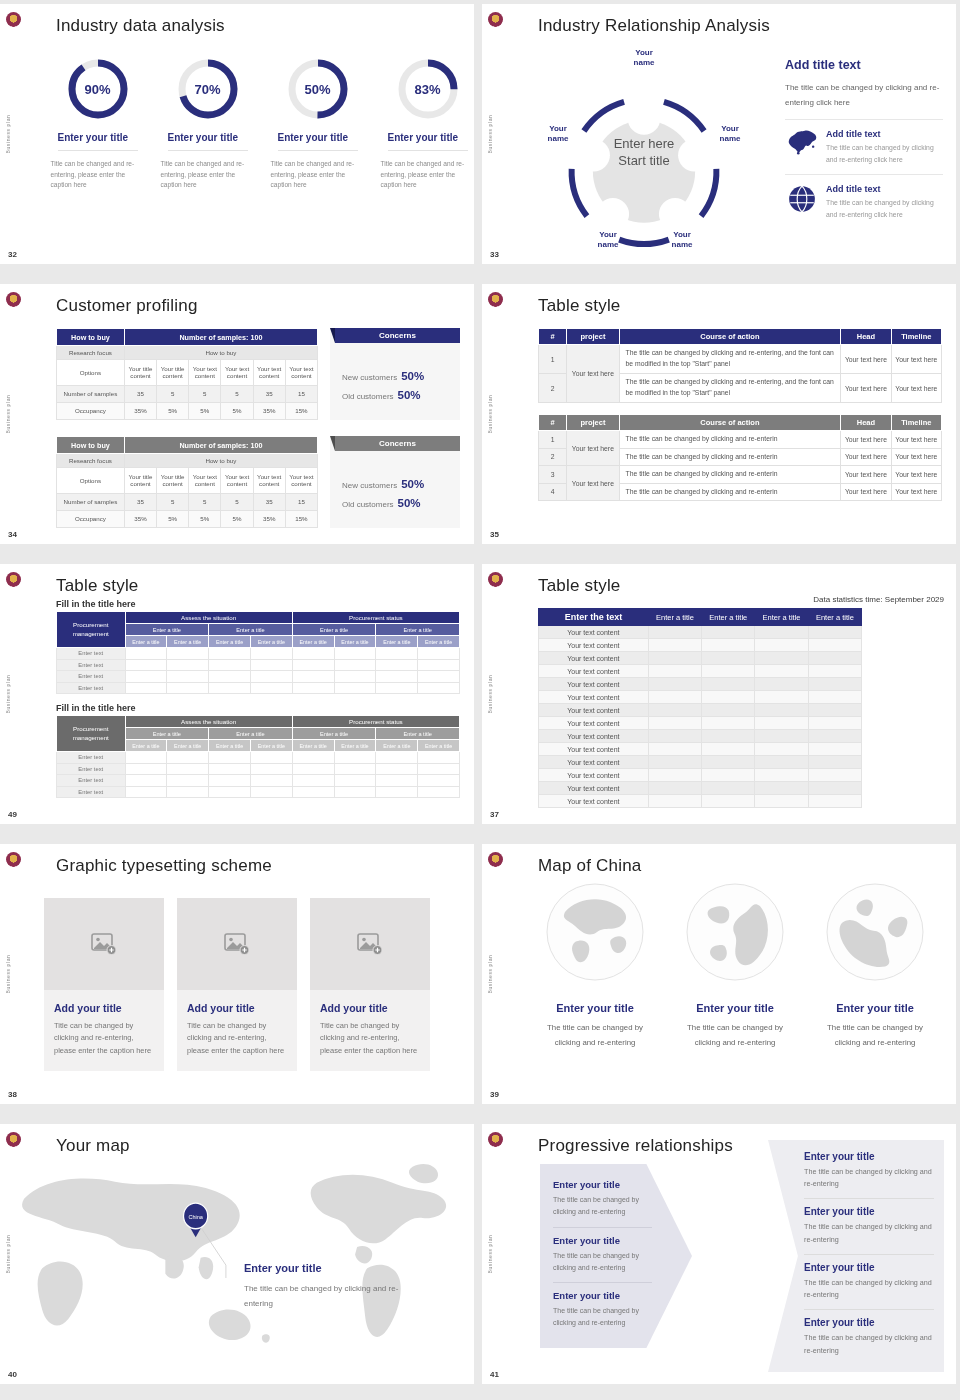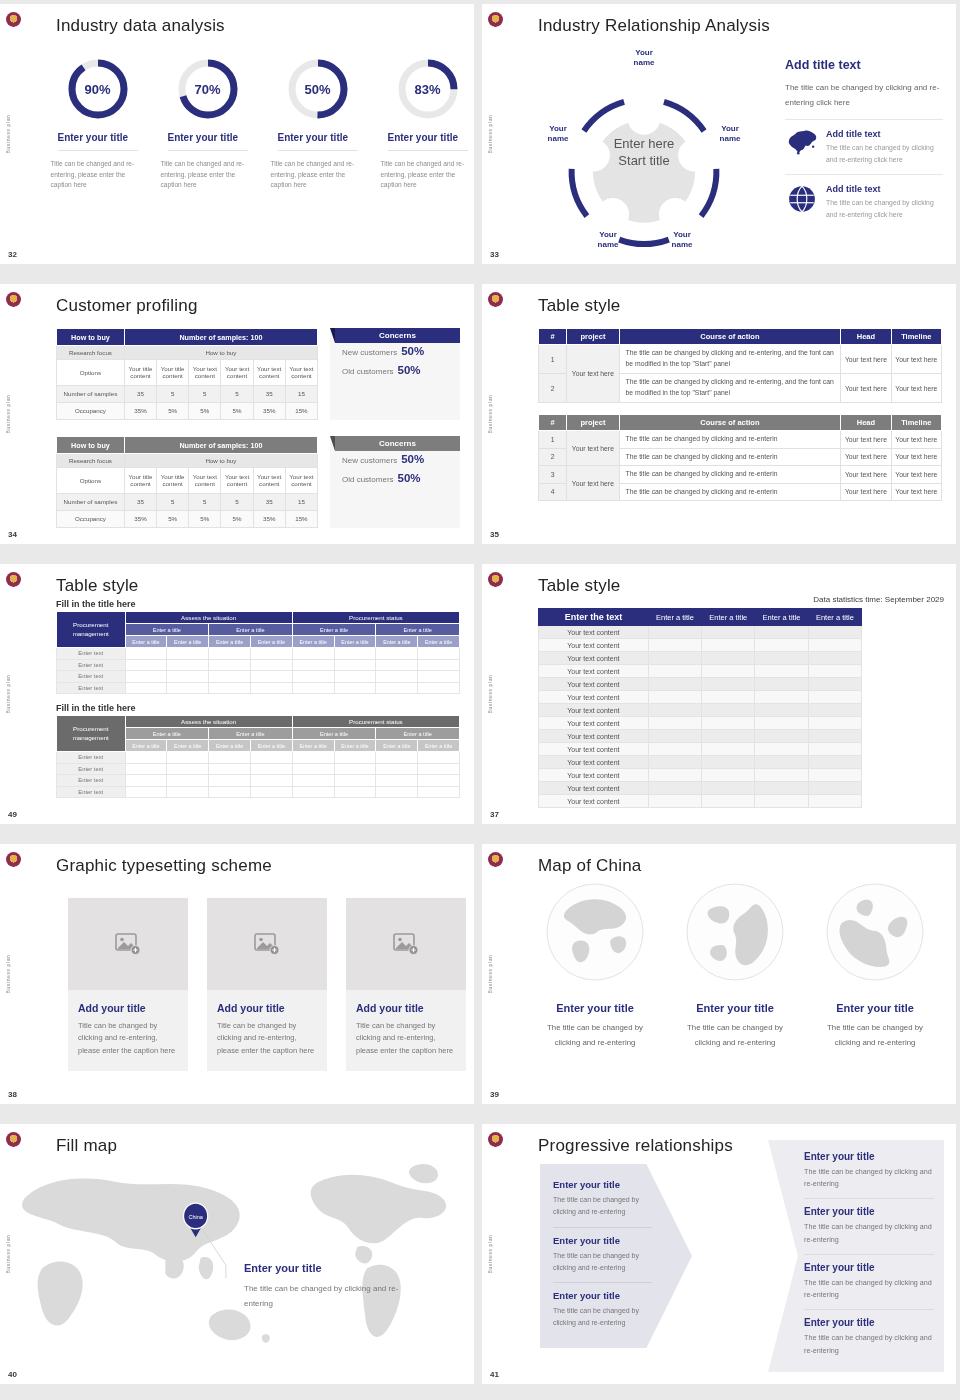--- a/index.html
+++ b/index.html
@@ -39,21 +39,21 @@
 .tb34 tr.r2 td{background:#e7e7e7;height:13px}
 .tb34 tr.r3 td{background:#fff;height:24px}
 .tb34 tr.r4 td{background:#f1f1f1;height:16px}
 .tb34 tr.r5 td{background:#fafafa;height:16px}
 .g34.gray tr.hr td{background:var(--grayh)}
 .concern{width:130px;margin-left:12px;background:#f6f6f6;height:92px}
 .c-head{position:relative;height:15px;margin-left:5px;background:var(--navy);color:#fff;font-size:8px;font-weight:700;display:flex;align-items:center;justify-content:center}
 .c-head::before{content:"";position:absolute;right:100%;top:0;border-top:15px solid #161a4e;border-left:5px solid transparent}
 .g34.gray .c-head{background:var(--grayh)}
 .g34.gray .c-head::before{border-top-color:#4e4e4e}
-.c-body{padding:2px 0 0 12px}
+.c-body{padding:27px 0 0 12px}
 .c-row{font-size:8px;color:#777;margin-bottom:7px}
 .c-val{font-size:11.5px;font-weight:700;color:var(--navy);margin-left:4px}
 
 .tb35{position:absolute;left:56px;width:404px;border-collapse:collapse;table-layout:fixed;font-size:6.8px;color:#555;text-align:center}
 .tb35.one{top:44px}.tb35.two{top:130px}
 .tb35 td{border:1px solid #e0e0e0;padding:2px 3px;background:#fff}
 .tb35 tr.hr td{background:var(--navy);color:#fff;font-weight:700;font-size:7.5px;height:16px;border-color:#fff}
 .tb35.two tr.hr td{background:var(--grayh)}
 .tb35 td.sh{background:#f1f1f1}
 .tb35 td.cl{text-align:left;padding:3px 6px;line-height:1.55}
@@ -76,21 +76,21 @@
 .tb36.gr tr.h3 td{background:#c6c6c6}
 
 .note37{position:absolute;right:12px;top:31px;font-size:8px;color:#3c3c3c}
 .tb37{position:absolute;left:56px;top:44px;width:324px;border-collapse:collapse;table-layout:fixed;font-size:7px;color:#555;text-align:center}
 .tb37 td{border:1px solid #e3e3e3;height:13px}
 .tb37 tr:nth-child(odd) td{background:#f8f8f8}
 .tb37 tr:nth-child(even) td{background:#ececec}
 .tb37 tr.hr td{background:var(--navy);color:#fff;height:17px;font-size:7.5px;border-color:var(--navy)}
 .tb37 tr.hr td:first-child{font-weight:700;font-size:9px}
 
-.cards{position:absolute;left:68px;top:54px;display:flex;gap:19px}
+.cards{position:absolute;left:44px;top:54px;display:flex;gap:13px}
 .card{width:120px;background:#f2f1f1}
 .c-img{height:92px;background:#e3e1e1;display:flex;align-items:center;justify-content:center}
 .c-txt{padding:12px 10px 14px}
 .c-t{font-size:10.5px;font-weight:700;color:var(--navy);margin-bottom:6px}
 .c-c{font-size:7.5px;color:#777;line-height:1.65}
 
 .g39{position:absolute;left:54px;top:38px;display:flex;gap:22px}
 .g39i{width:118px;text-align:center}
 .g-t{margin-top:16px;font-size:11px;font-weight:700;color:var(--navy)}
 .g-c{margin:7px auto 0;width:110px;font-size:7.8px;color:#666;line-height:1.9}
@@ -833,21 +833,21 @@
       <div class="g-t">Enter your title</div>
       <div class="g-c">The title can be changed by clicking and re-entering</div>
     </div>
   </div>
   <div class="num">39</div>
 </div>
 
 <div class="slide">
   <div class="logo"></div>
   <div class="side">Business plan</div>
-  <div class="t-title">Fill map</div>
+  <div class="t-title">Your map</div>
   <svg class="map40" width="444" height="214" viewBox="0 0 440 200" preserveAspectRatio="none">
     <g fill="#dadada">
       <path d="M10 40 C30 20 70 18 100 24 C130 30 160 22 190 30 C220 38 230 52 220 66 C210 80 190 78 180 90 C170 102 150 100 140 92 C130 84 110 90 100 80 C90 70 60 72 45 64 C30 56 0 56 10 40 Z"></path>
       <path d="M150 95 C160 90 170 95 168 105 C166 115 156 118 150 110 Z"></path>
       <path d="M185 95 C195 92 200 100 196 110 C192 120 184 114 183 104 Z"></path>
       <path d="M28 105 C40 95 60 97 66 110 C72 123 64 140 54 152 C44 164 32 158 28 144 C24 130 20 115 28 105 Z"></path>
       <path d="M195 150 C205 140 225 142 232 152 C239 162 230 172 216 172 C202 172 188 160 195 150 Z"></path>
       <path d="M246 168 C250 165 255 167 253 172 C251 177 244 174 246 168 Z"></path>
       <path d="M300 25 C320 15 350 15 375 25 C400 35 415 30 425 40 C435 50 420 60 405 58 C390 56 380 70 368 78 C356 86 340 80 332 68 C324 56 310 60 300 48 C292 38 292 30 300 25 Z"></path>
       <path d="M340 85 C350 82 358 88 354 96 C350 104 340 100 338 92 Z"></path>

